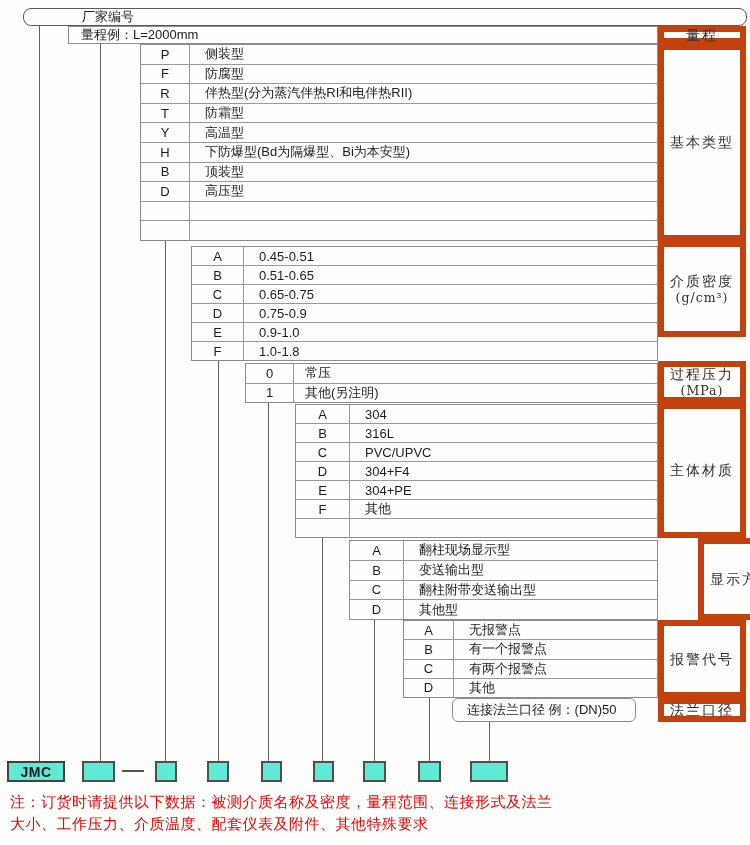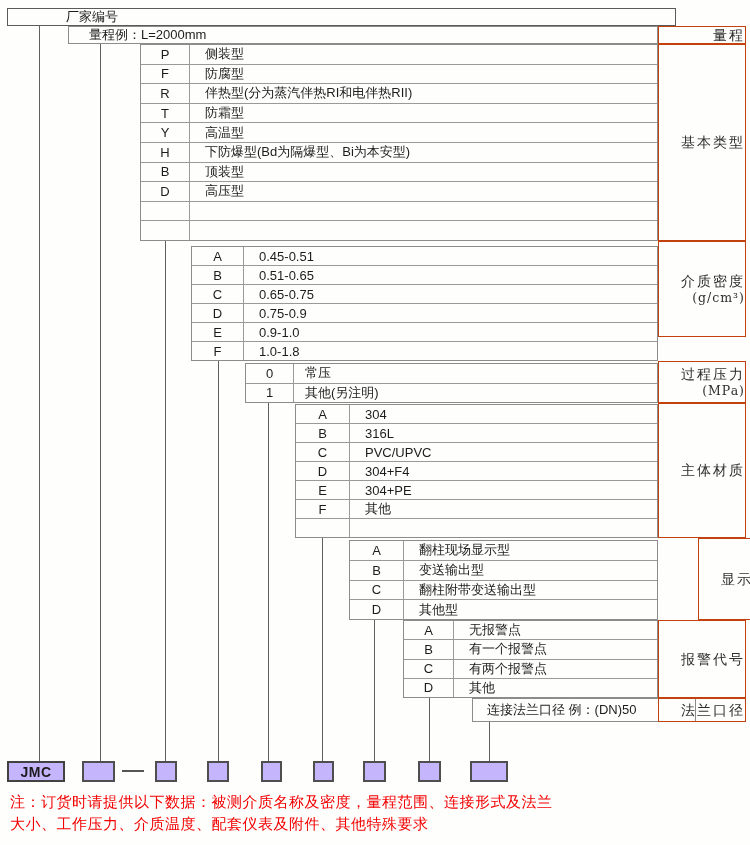--- a/index.html
+++ b/index.html
@@ -16,45 +16,45 @@
     display:flex;flex-direction:column;
   }
   .trow{flex:1;display:flex;align-items:stretch;min-height:0;}
   .trow + .trow{border-top:1px solid #9a9a9a;}
   .code{
     width:var(--codew,48px);flex:none;display:flex;align-items:center;justify-content:center;
     border-right:1px solid #9a9a9a;font-size:13px;
   }
   .desc{flex:1;display:flex;align-items:center;padding-left:15px;font-size:13px;white-space:nowrap;}
   .side{
-    position:absolute;box-sizing:border-box;border:1px solid #c2410c;
-    display:flex;flex-direction:column;align-items:flex-end;justify-content:center;
+    position:absolute;box-sizing:border-box;border:6px solid #c2410c;
+    display:flex;flex-direction:column;align-items:center;justify-content:center;
     font-family:"DejaVu Serif","Liberation Serif",serif;font-size:14px;
     letter-spacing:2px;color:#2e2e2e;text-align:center;line-height:1.3;
   }
   .side .unit{font-size:12.5px;letter-spacing:1px;}
   .vline{position:absolute;width:1px;background:#606060;}
-  .bbox{position:absolute;box-sizing:border-box;height:21px;border:2px solid #4f4f4f;background:#c4b5fd;}
+  .bbox{position:absolute;box-sizing:border-box;height:21px;border:2px solid #4f4f4f;background:#5eead4;}
   .dash{position:absolute;border-top:2px solid #555;}
   .jmc{display:flex;align-items:center;justify-content:center;font-weight:bold;font-size:14px;letter-spacing:0.5px;}
   .note{
     position:absolute;left:10px;top:791px;width:736px;color:#f20000;
     font-size:15px;line-height:22px;letter-spacing:0.5px;
   }
 </style>
 </head>
 <body>
 
 <div class="canvas">
 
-  <div class="box" style="left:7px;top:8px;width:669px;height:18px;border-color:#5a5a5a;">
+  <div class="box" style="left:23px;top:8px;width:724px;height:18px;border-color:#5a5a5a;border-radius:8px;">
     <span style="padding-left:58px;">厂家编号</span>
   </div>
 
-  <div class="box" style="left:68px;top:26px;width:590px;height:18px;padding-left:8px;">
+  <div class="box" style="left:68px;top:26px;width:590px;height:18px;">
     <span style="padding-left:12px;">量程例：L=2000mm</span>
   </div>
   <div class="side" style="left:658px;top:26px;width:88px;height:18px;">
     <span>量程</span>
   </div>
 
   <div class="tbl" style="left:140px;top:44px;width:518px;height:197px;--codew:48px;">
       <div class="trow">
       <div class="code">P</div>
       <div class="desc">侧装型</div>
@@ -217,21 +217,21 @@
     </div>
       <div class="trow">
       <div class="code">D</div>
       <div class="desc">其他</div>
     </div>
     </div>
   <div class="side" style="left:658px;top:620px;width:88px;height:78px;">
     <span>报警代号</span>
   </div>
 
-  <div class="box" style="left:472px;top:698px;width:224px;height:24px;">
+  <div class="box" style="left:452px;top:698px;width:184px;height:24px;border-radius:6px;">
     <span style="padding-left:14px;">连接法兰口径 例：(DN)50</span>
   </div>
   <div class="side" style="left:658px;top:698px;width:88px;height:24px;">
     <span>法兰口径</span>
   </div>
 
   <div class="vline" style="left:39px;top:26px;height:736px;"></div>
   <div class="vline" style="left:100px;top:44px;height:718px;"></div>
   <div class="vline" style="left:165px;top:241px;height:521px;"></div>
   <div class="vline" style="left:218px;top:361px;height:401px;"></div>

